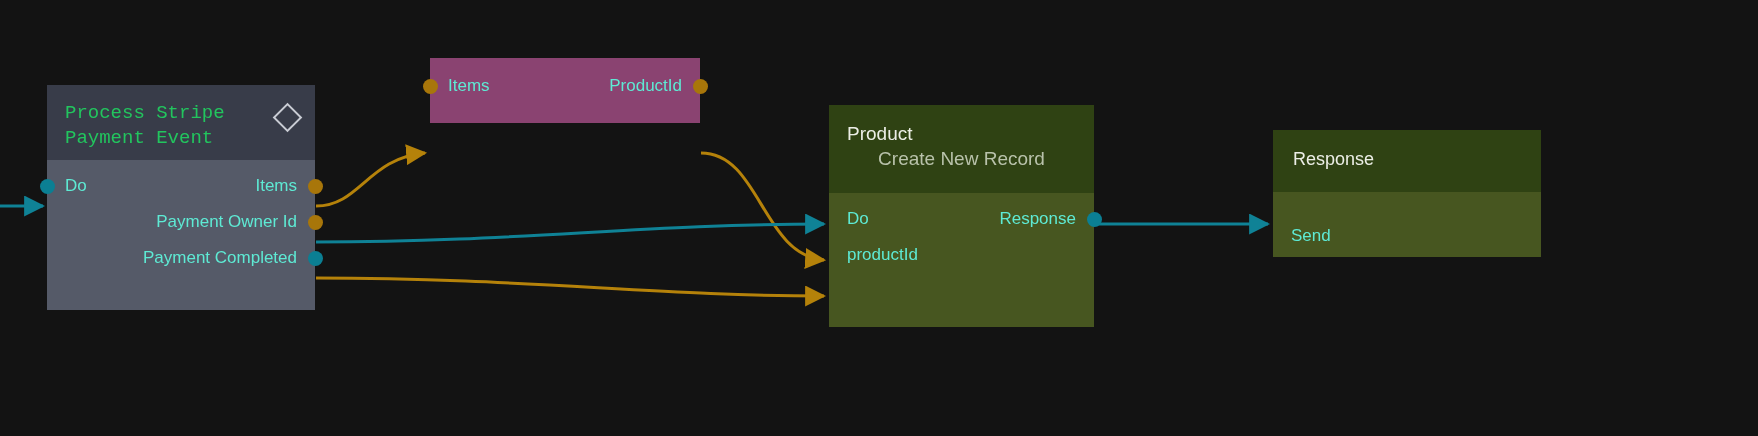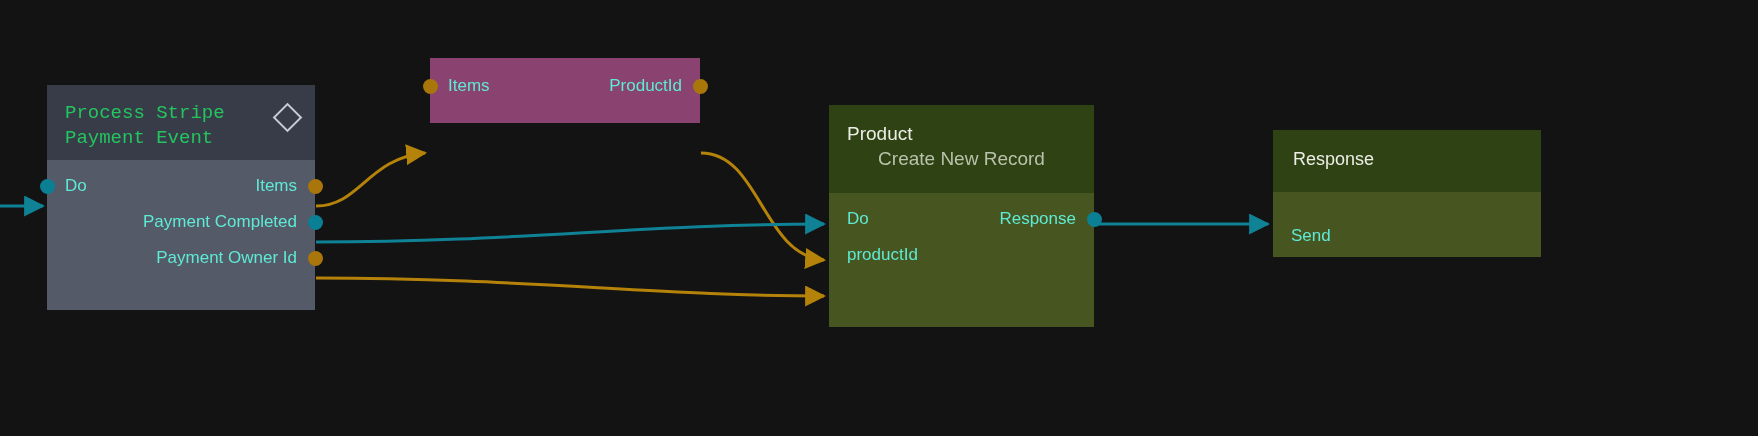--- a/index.html
+++ b/index.html
@@ -193,27 +193,27 @@
     <div class="node-body">
 
       <div class="port-row">
         <span class="port-dot left dot-teal"></span>
         <span class="port-label in">Do</span>
         <span class="port-label out">Items</span>
         <span class="port-dot right dot-amber"></span>
       </div>
 
       <div class="port-row">
+        <span class="port-label out">Payment Owner Id</span>
+        <span class="port-dot right dot-amber"></span>
+      </div>
+
+      <div class="port-row">
         <span class="port-label out">Payment Completed</span>
         <span class="port-dot right dot-teal"></span>
-      </div>
-
-      <div class="port-row">
-        <span class="port-label out">Payment Owner Id</span>
-        <span class="port-dot right dot-amber"></span>
       </div>
 
     </div>
   </div>
 
   <div class="node n-function">
     <div class="node-body">
       <div class="port-row">
         <span class="port-dot left dot-amber"></span>
         <span class="port-label in">Items</span>

